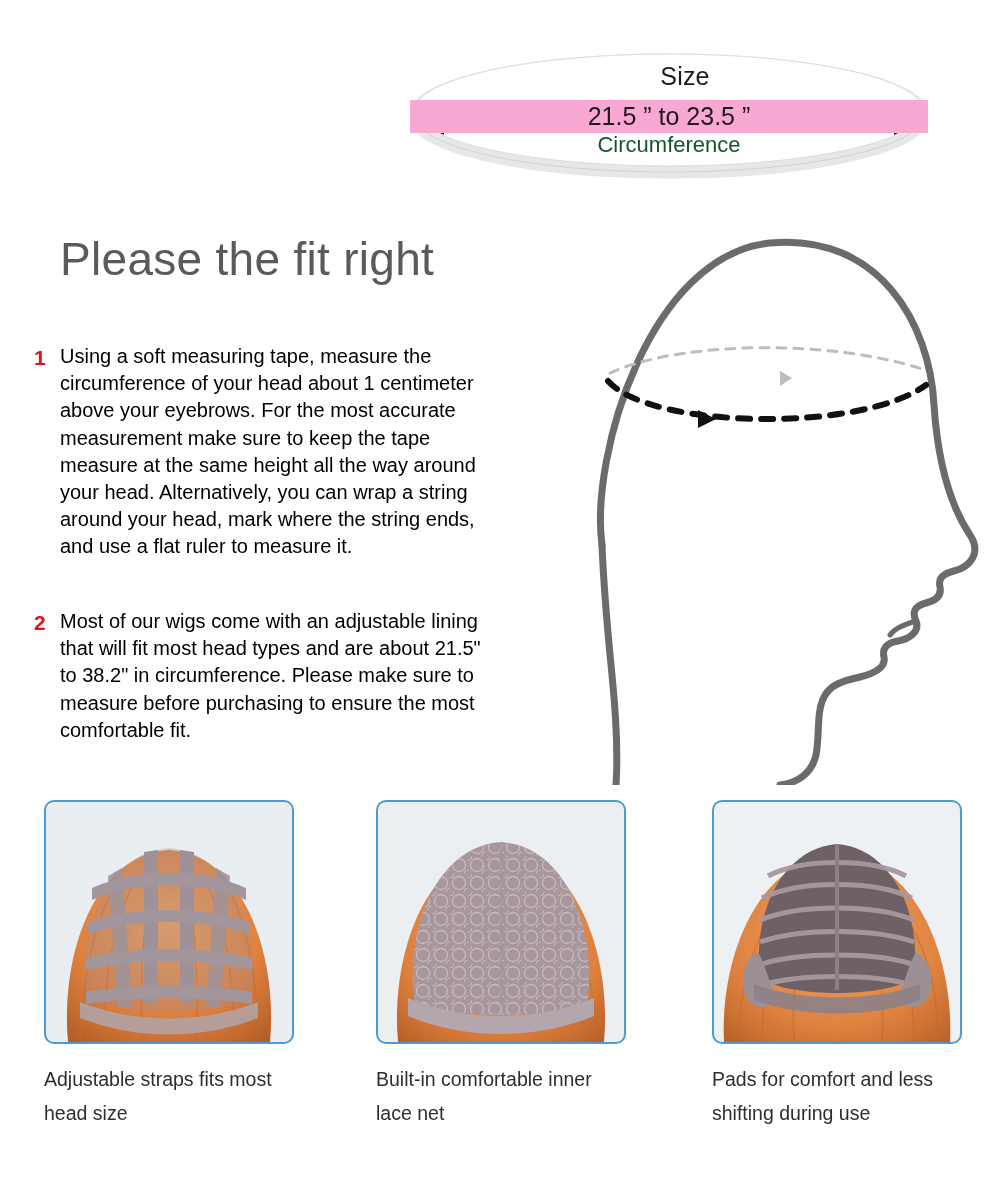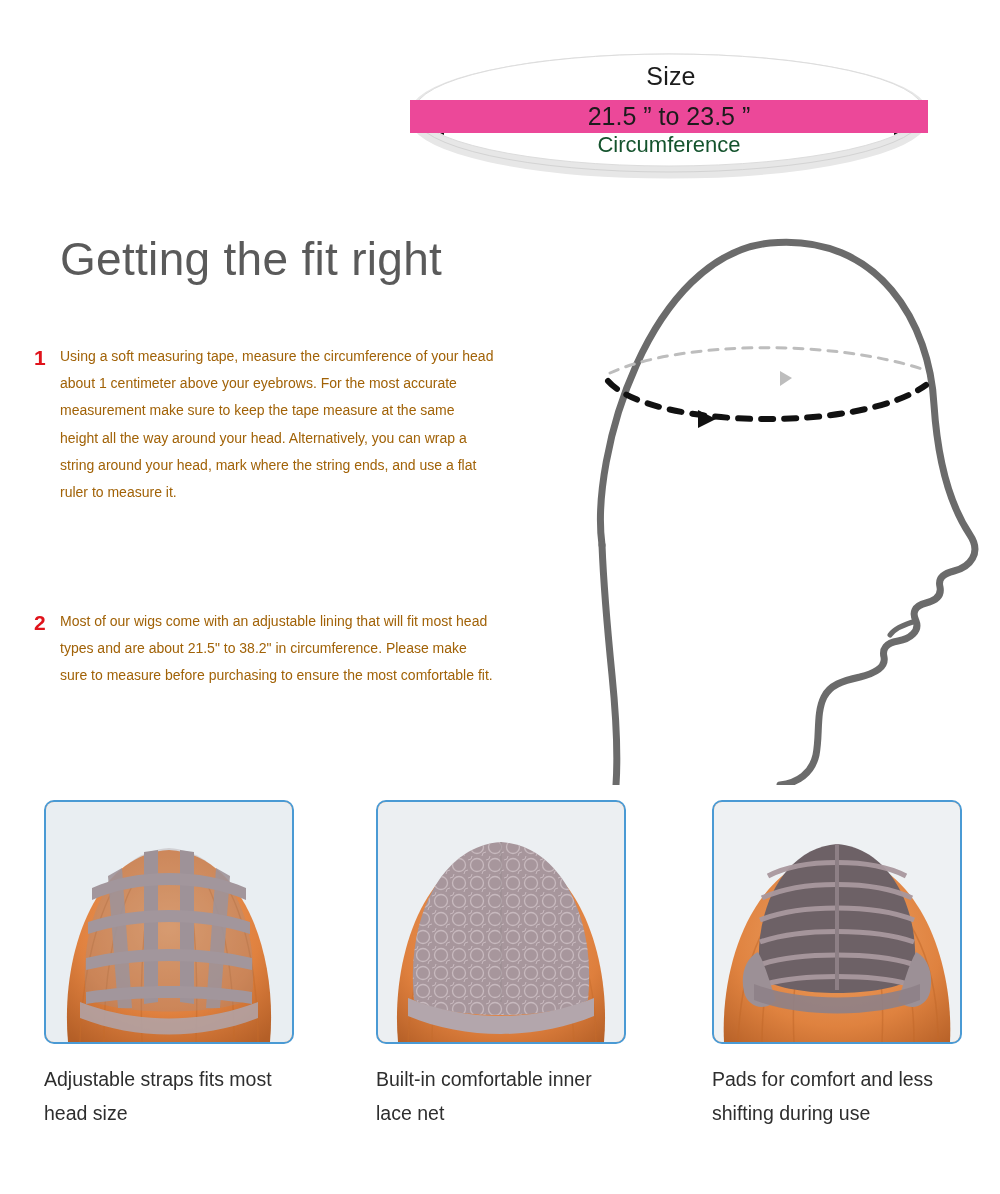--- a/index.html
+++ b/index.html
@@ -21,37 +21,37 @@
     position: absolute;
     left: 410px;
     top: 52px;
     width: 518px;
     height: 128px;
   }
   .size-band svg { display: block; }
 
   .size-label {
     position: absolute;
-    left: 412px;
+    left: 426px;
     top: 62px;
     width: 518px;
     text-align: center;
     font-size: 25px;
     color: #1c1c1c;
     letter-spacing: .2px;
   }
   .size-value {
     position: absolute;
     left: 410px;
     top: 100px;
     width: 518px;
     text-align: center;
     font-size: 25px;
     color: #1c1c1c;
-    background: #ec4899;
+    background: #f9a8d4;
     padding: 2px 0;
   }
   .size-circ {
     position: absolute;
     left: 410px;
     top: 132px;
     width: 518px;
     text-align: center;
     font-size: 22px;
     color: #14532d;
@@ -84,23 +84,23 @@
     flex: 0 0 26px;
     color: #e0131b;
     font-size: 21px;
     font-weight: bold;
     line-height: 27px;
     text-align: left;
     padding-top: 1px;
   }
   .step-text {
     flex: 1;
-    font-size: 14px;
+    font-size: 20px;
     line-height: 27.2px;
-    color: #a16207;
+    color: #000000;
   }
 
   
   .head-wrap {
     position: absolute;
     left: 530px;
     top: 215px;
     width: 470px;
     height: 570px;
   }
@@ -152,21 +152,21 @@
 
     <line x1="28" y1="70" x2="490" y2="70" stroke="#111111" stroke-width="4"></line>
     <polygon points="8,70 34,57 34,83" fill="#111111"></polygon>
     <polygon points="510,70 484,57 484,83" fill="#111111"></polygon>
   </svg>
 </div>
 <div class="size-label">Size</div>
 <div class="size-value">21.5 ” to 23.5 ”</div>
 <div class="size-circ">Circumference</div>
 
-<h1 class="heading">Getting the fit right</h1>
+<h1 class="heading">Please the fit right</h1>
 
 <div class="step step-1">
   <div class="step-num">1</div>
   <div class="step-text">Using a soft measuring tape, measure the circumference of your head about 1 centimeter above your eyebrows. For the most accurate measurement make sure to keep the tape measure at the same height all the way around your head. Alternatively, you can wrap a string around your head, mark where the string ends, and use a flat ruler to measure it.</div>
 </div>
 
 <div class="step step-2">
   <div class="step-num">2</div>
   <div class="step-text">Most of our wigs come with an adjustable lining that will fit most head types and are about 21.5" to 38.2" in circumference. Please make sure to measure before purchasing to ensure the most comfortable fit.</div>
 </div>

